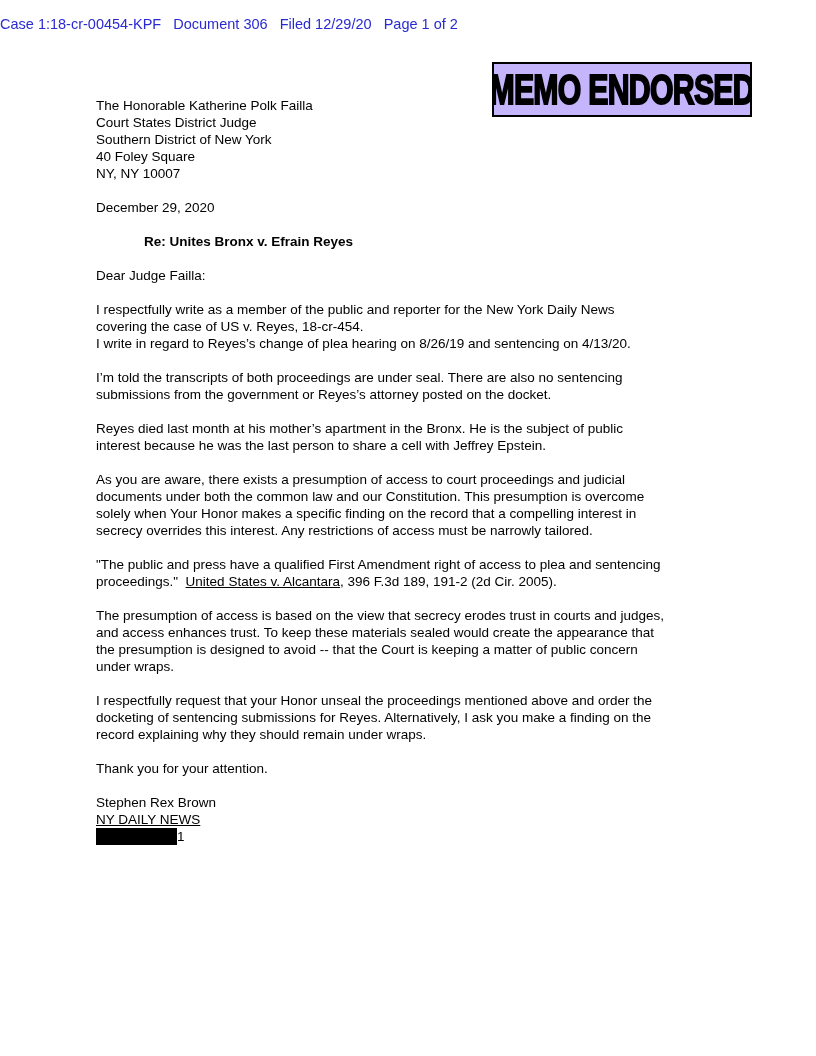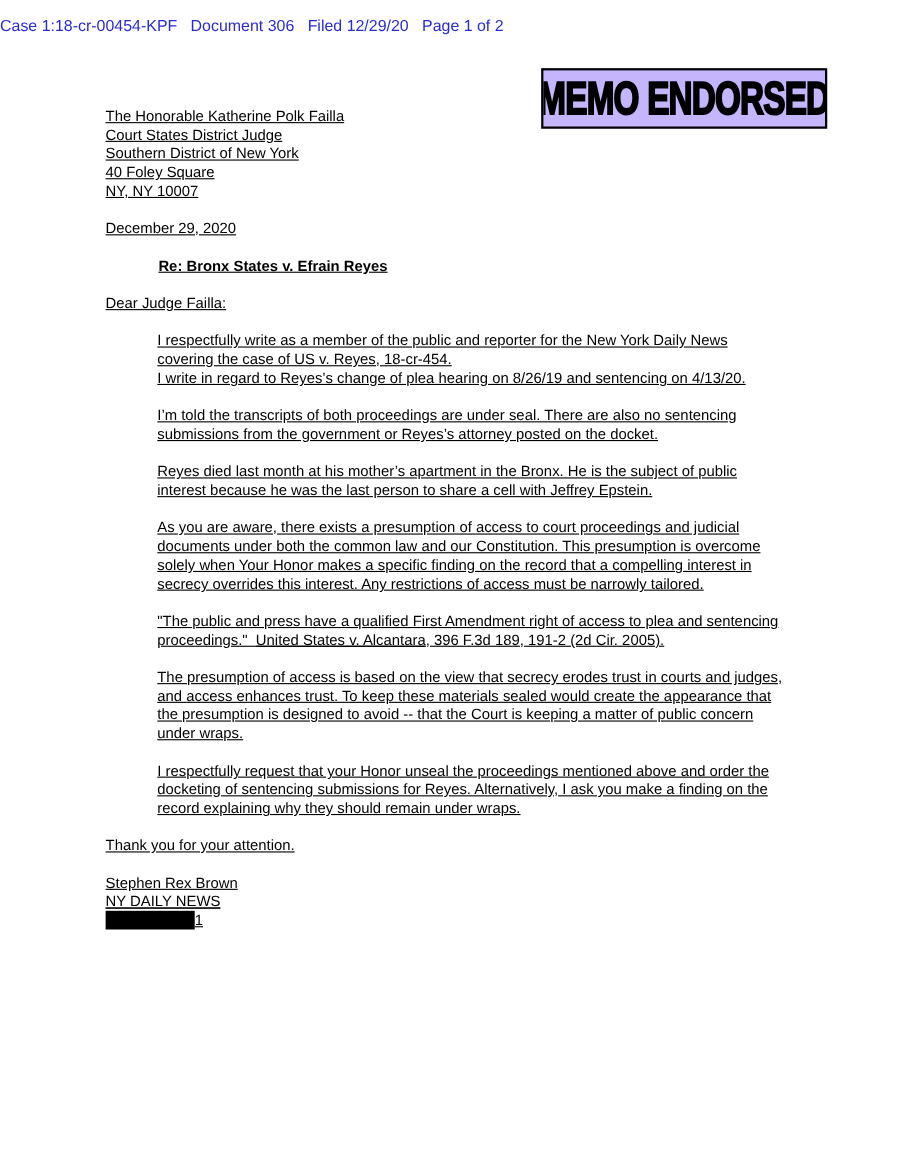--- a/index.html
+++ b/index.html
@@ -47,23 +47,23 @@
     white-space: nowrap;
   }
   .letter {
     position: absolute;
     top: 97px;
     left: 96px;
     width: 648px;
     font-size: 13.5px;
     line-height: 17px;
   }
-  .block { margin-top: 17px; text-decoration: underline; }
+  .block { margin-top: 17px; }
   .block:first-child { margin-top: 0; }
-  .para { white-space: pre-wrap; margin-left: 47px; }
+  .para { white-space: pre-wrap; }
   .re-block { padding-left: 48px; font-weight: bold; }
   .underline { text-decoration: underline; }
   .redaction-line { display: flex; align-items: flex-end; }
   .redaction-bar {
     display: inline-block;
     width: 81px;
     height: 17px;
     background: #000000;
   }
 </style>
@@ -82,21 +82,21 @@
     <div>The Honorable Katherine Polk Failla</div>
     <div>Court States District Judge</div>
     <div>Southern District of New York</div>
     <div>40 Foley Square</div>
     <div>NY, NY 10007</div>
   </div>
 
   <div class="block">December 29, 2020</div>
 
   <div class="block re-block">
-    <div>Re: Bronx States v. Efrain Reyes</div>
+    <div>Re: Unites Bronx v. Efrain Reyes</div>
   </div>
 
   <div class="block">Dear Judge Failla:</div>
 
   <p class="block para">I respectfully write as a member of the public and reporter for the New York Daily News
 covering the case of US v. Reyes, 18-cr-454.
 I write in regard to Reyes’s change of plea hearing on 8/26/19 and sentencing on 4/13/20.</p>
 
   <p class="block para">I’m told the transcripts of both proceedings are under seal. There are also no sentencing
 submissions from the government or Reyes’s attorney posted on the docket.</p>

